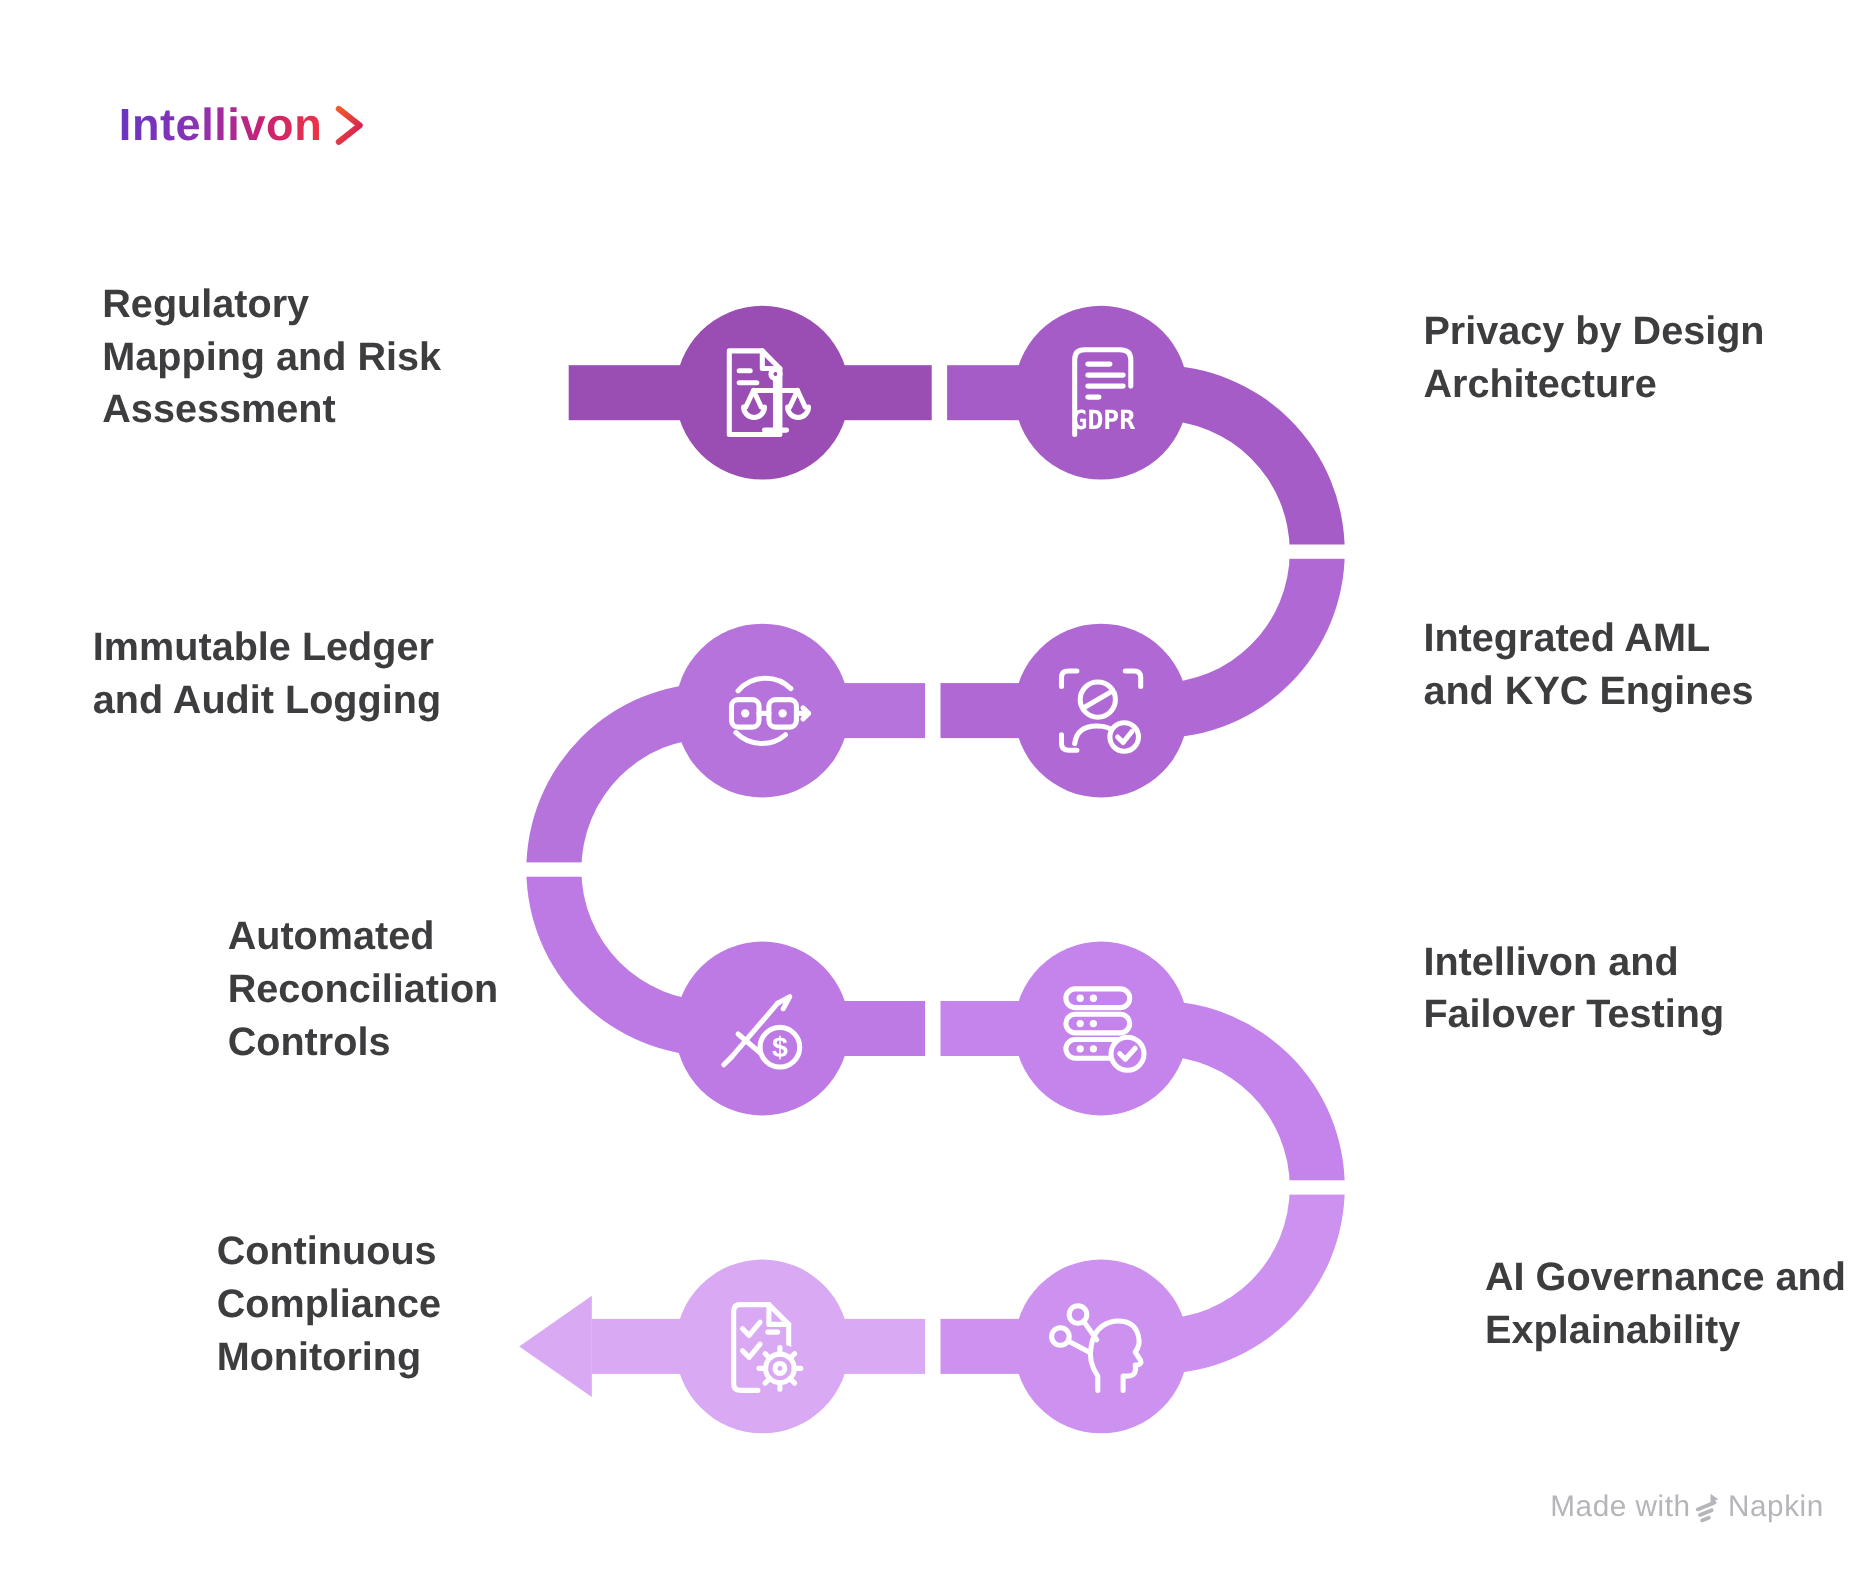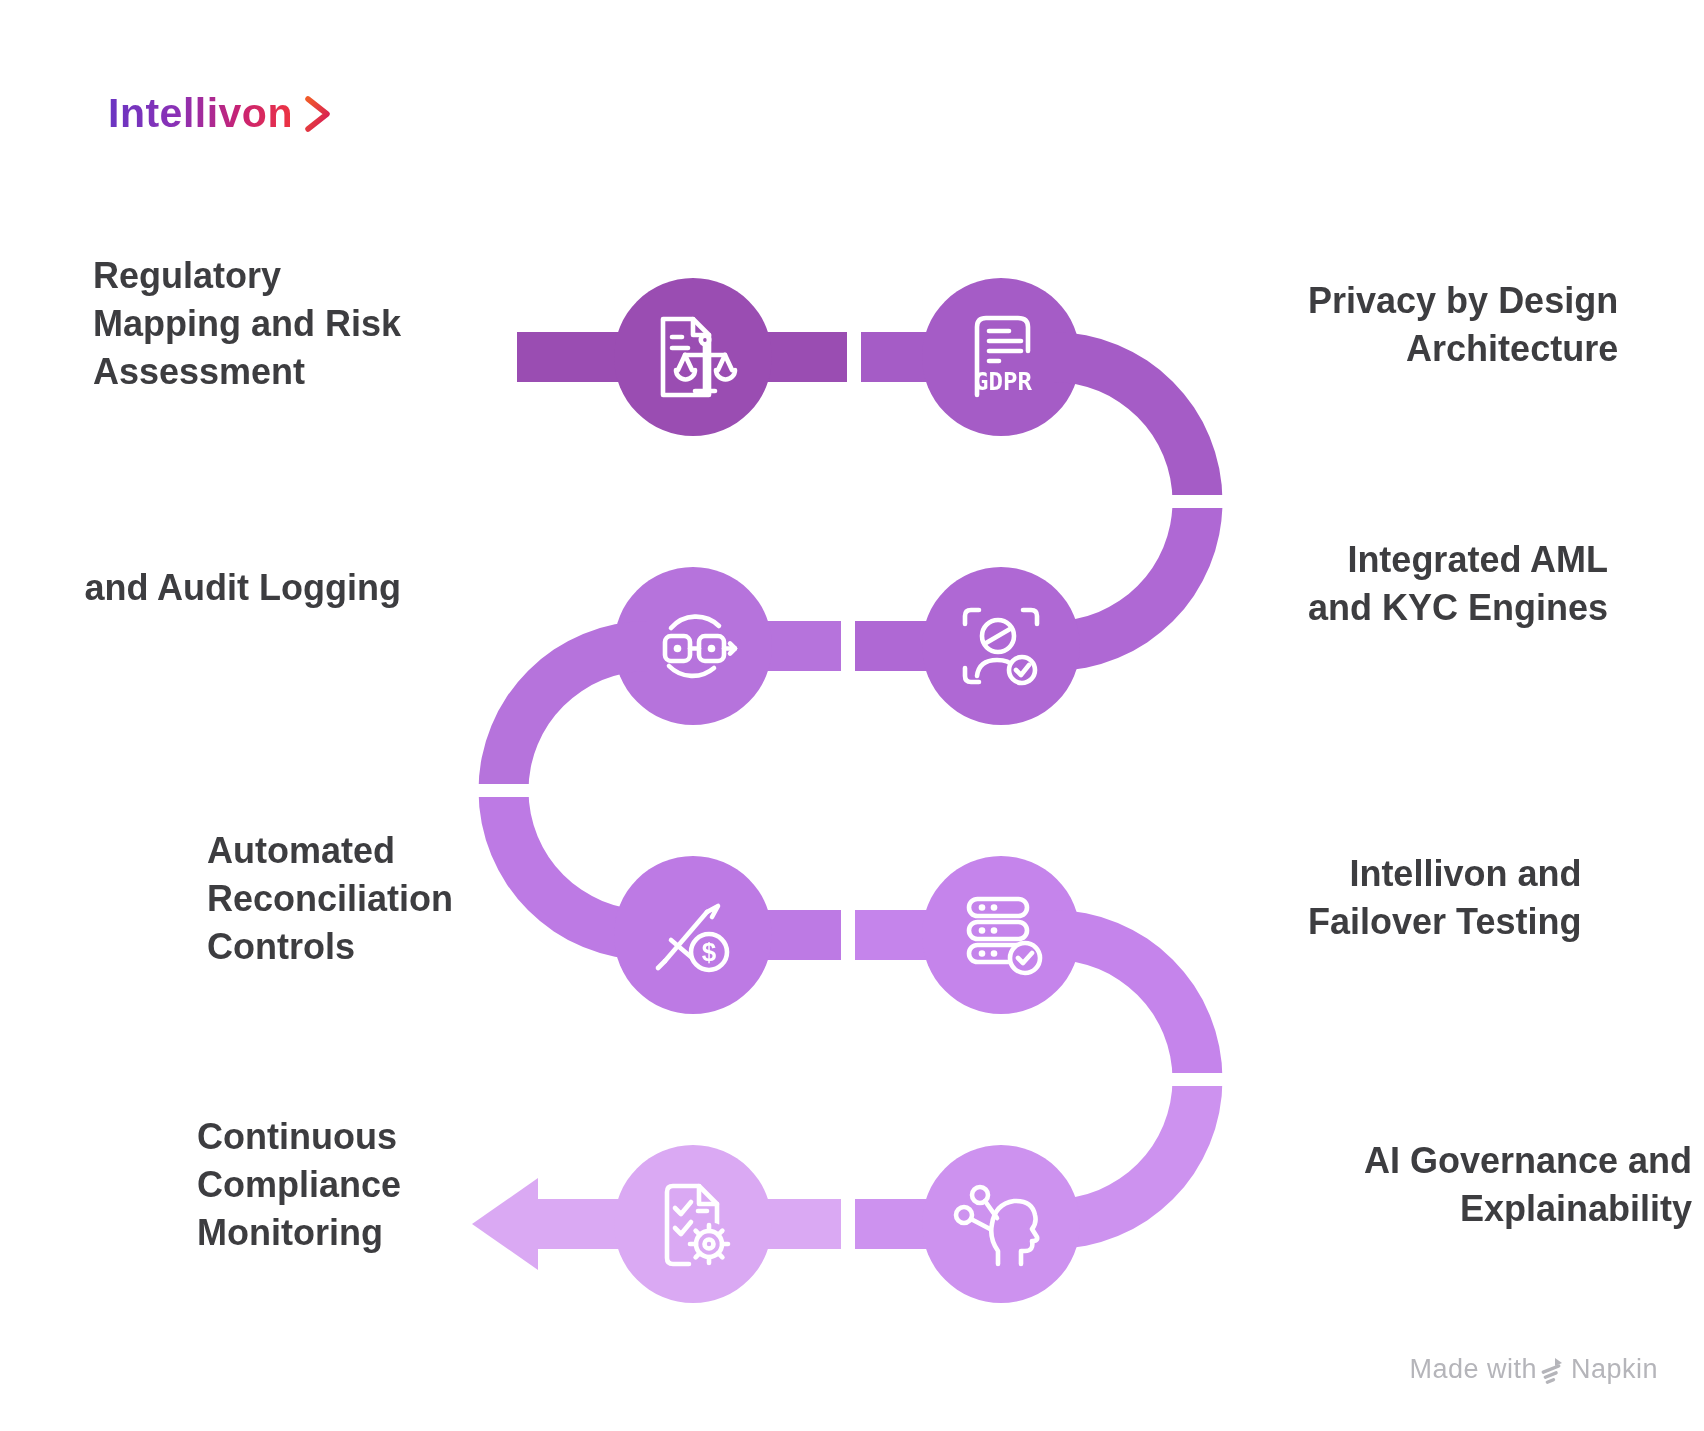--- a/index.html
+++ b/index.html
@@ -12,21 +12,21 @@
   .logo-text{
     font-size:41px;font-weight:600;letter-spacing:.5px;
     background:linear-gradient(90deg,#6a35c2 0%,#8b31b5 38%,#c92272 72%,#ee3440 100%);
     -webkit-background-clip:text;background-clip:text;color:transparent;
   }
   
   .snake{position:absolute;left:0;top:0;}
   
   .label{position:absolute;font-weight:700;font-size:36px;line-height:48px;color:#3d3d40;}
   .label.left{}
-  .label.right{text-align:right;margin-left:14px;}
+  .label.right{text-align:left;}
   
   .watermark{
     position:absolute;top:1354px;right:46px;display:flex;align-items:flex-end;gap:3px;
     font-size:27px;color:#b5b5ba;font-weight:400;letter-spacing:.5px;
   }
 </style>
 </head>
 <body>
 
 <div class="canvas">
@@ -205,26 +205,27 @@
     <div>Regulatory</div>
     <div>Mapping and Risk</div>
     <div>Assessment</div>
   </div>
 
   <div class="label right" style="top:277px;left:1294px;">
     <div>Privacy by Design</div>
     <div>Architecture</div>
   </div>
 
-  <div class="label right" style="top:536px;left:1294px;">
+  <div class="label right" style="top:556px;left:1294px;">
     <div>Integrated AML</div>
     <div>and KYC Engines</div>
   </div>
 
   <div class="label left" style="top:564px;right:1303px;">
+    <div>Immutable Ledger</div>
     <div>and Audit Logging</div>
   </div>
 
   <div class="label left" style="top:827px;right:1251px;">
     <div>Automated</div>
     <div>Reconciliation</div>
     <div>Controls</div>
   </div>
 
   <div class="label right" style="top:850px;left:1294px;">

